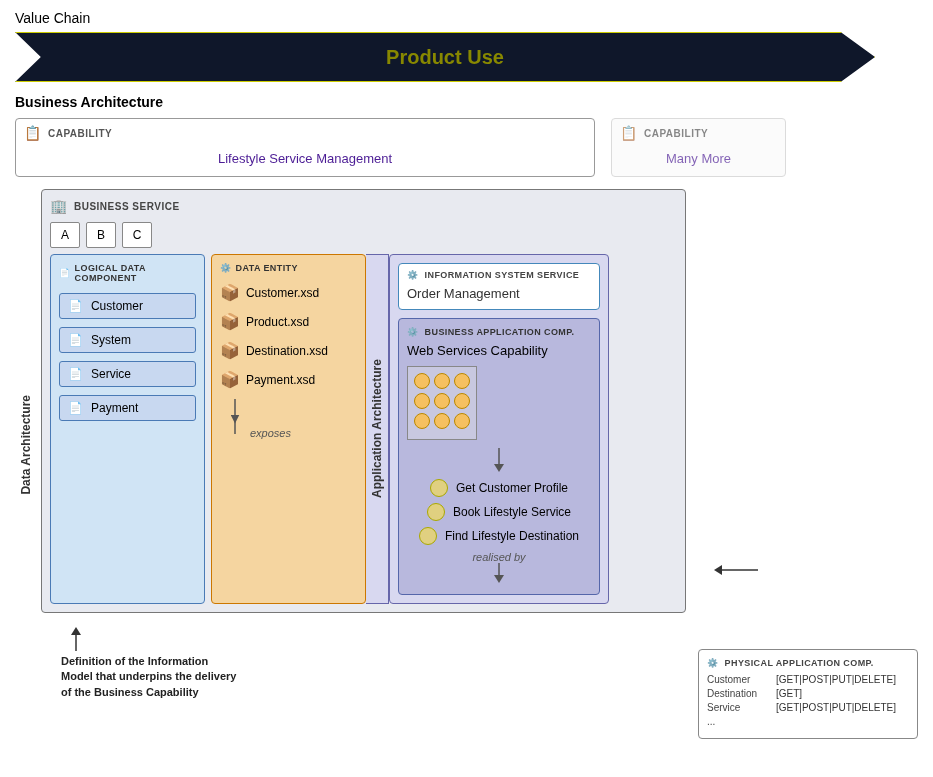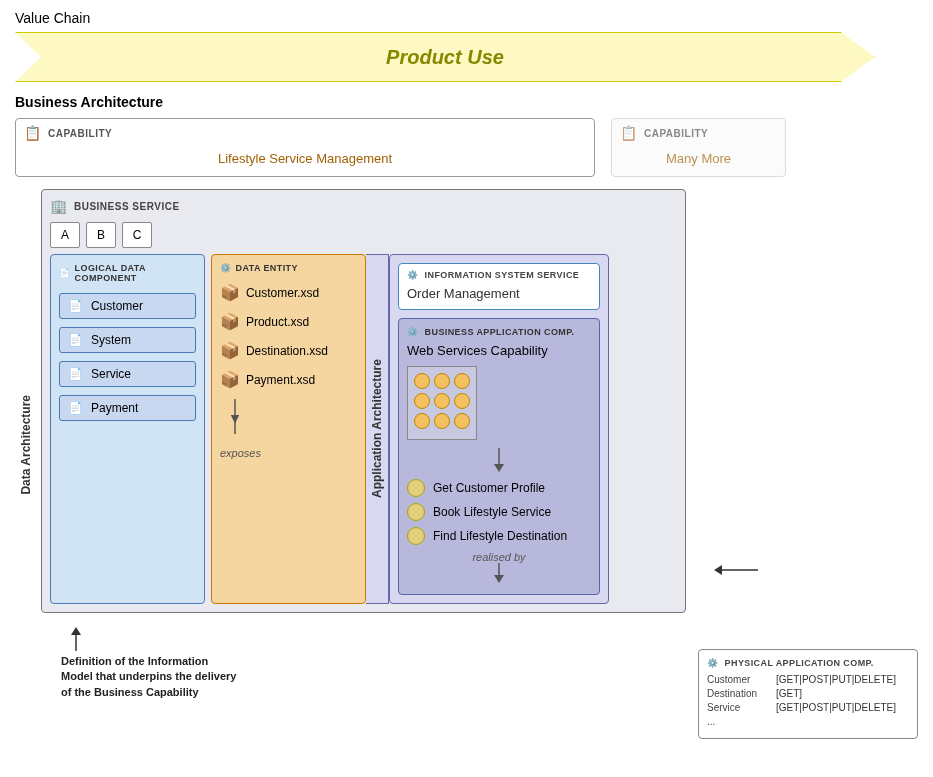--- a/index.html
+++ b/index.html
@@ -14,31 +14,30 @@
     }
 
     
     .section-title {
       font-weight: normal;
       font-size: 14px;
       margin-bottom: 6px;
     }
 
     .value-chain-arrow {
-      background: #fef9c3;
+      background: #0f172a;
       border: 1.5px solid #cccc00;
       height: 50px;
       display: flex;
       align-items: center;
       justify-content: center;
       position: relative;
       margin-bottom: 12px;
       clip-path: polygon(0% 0%, 96% 0%, 100% 50%, 96% 100%, 0% 100%, 3% 50%);
       width: 860px;
-      font-style: italic;
     }
     .value-chain-arrow span {
       font-size: 20px;
       font-weight: bold;
       color: #888800;
     }
 
     
     .section-title2 {
       font-weight: bold;
@@ -74,21 +73,21 @@
       gap: 6px;
       font-size: 10px;
       font-weight: bold;
       color: #555;
       margin-bottom: 6px;
       letter-spacing: 0.5px;
     }
     .capability-content {
       text-align: center;
       font-size: 13px;
-      color: #a16207;
+      color: #4c1d95;
       padding: 4px;
     }
 
     
     .vertical-label {
       writing-mode: vertical-rl;
       transform: rotate(180deg);
       font-size: 12px;
       font-weight: bold;
       display: flex;
@@ -278,20 +277,21 @@
       background: #f5c060;
       border: 1px solid #bb8800;
     }
 
     .api-item {
       display: flex;
       align-items: center;
       gap: 8px;
       margin-bottom: 6px;
       font-size: 12px;
+      justify-content: center;
     }
     .api-circle {
       width: 18px;
       height: 18px;
       border-radius: 50%;
       background: #e0d080;
       border: 1px solid #aaa800;
       flex-shrink: 0;
     }
 
@@ -450,21 +450,21 @@
             <span>Product.xsd</span>
           </div>
           <div class="de-item">
             <span style="font-size:16px;">📦</span>
             <span>Destination.xsd</span>
           </div>
           <div class="de-item">
             <span style="font-size:16px;">📦</span>
             <span>Payment.xsd</span>
           </div>
-          <div style="margin-top:10px; display:flex; flex-direction:column; align-items:flex-start;">
+          <div style="margin-top:10px; display:flex; flex-direction:row; align-items:flex-end;">
             <svg width="30" height="40">
               <line x1="15" y1="0" x2="15" y2="20" stroke="#555" stroke-width="1.5" marker-end="url(#arrowhead)"></line>
               <line x1="15" y1="20" x2="15" y2="35" stroke="#555" stroke-width="1.5"></line>
               <defs>
                 <marker id="arrowhead" markerWidth="6" markerHeight="6" refX="3" refY="3" orient="auto">
                   <path d="M0,0 L0,6 L6,3 z" fill="#555"></path>
                 </marker>
               </defs>
             </svg>
             <span class="de-exposes">exposes</span>

